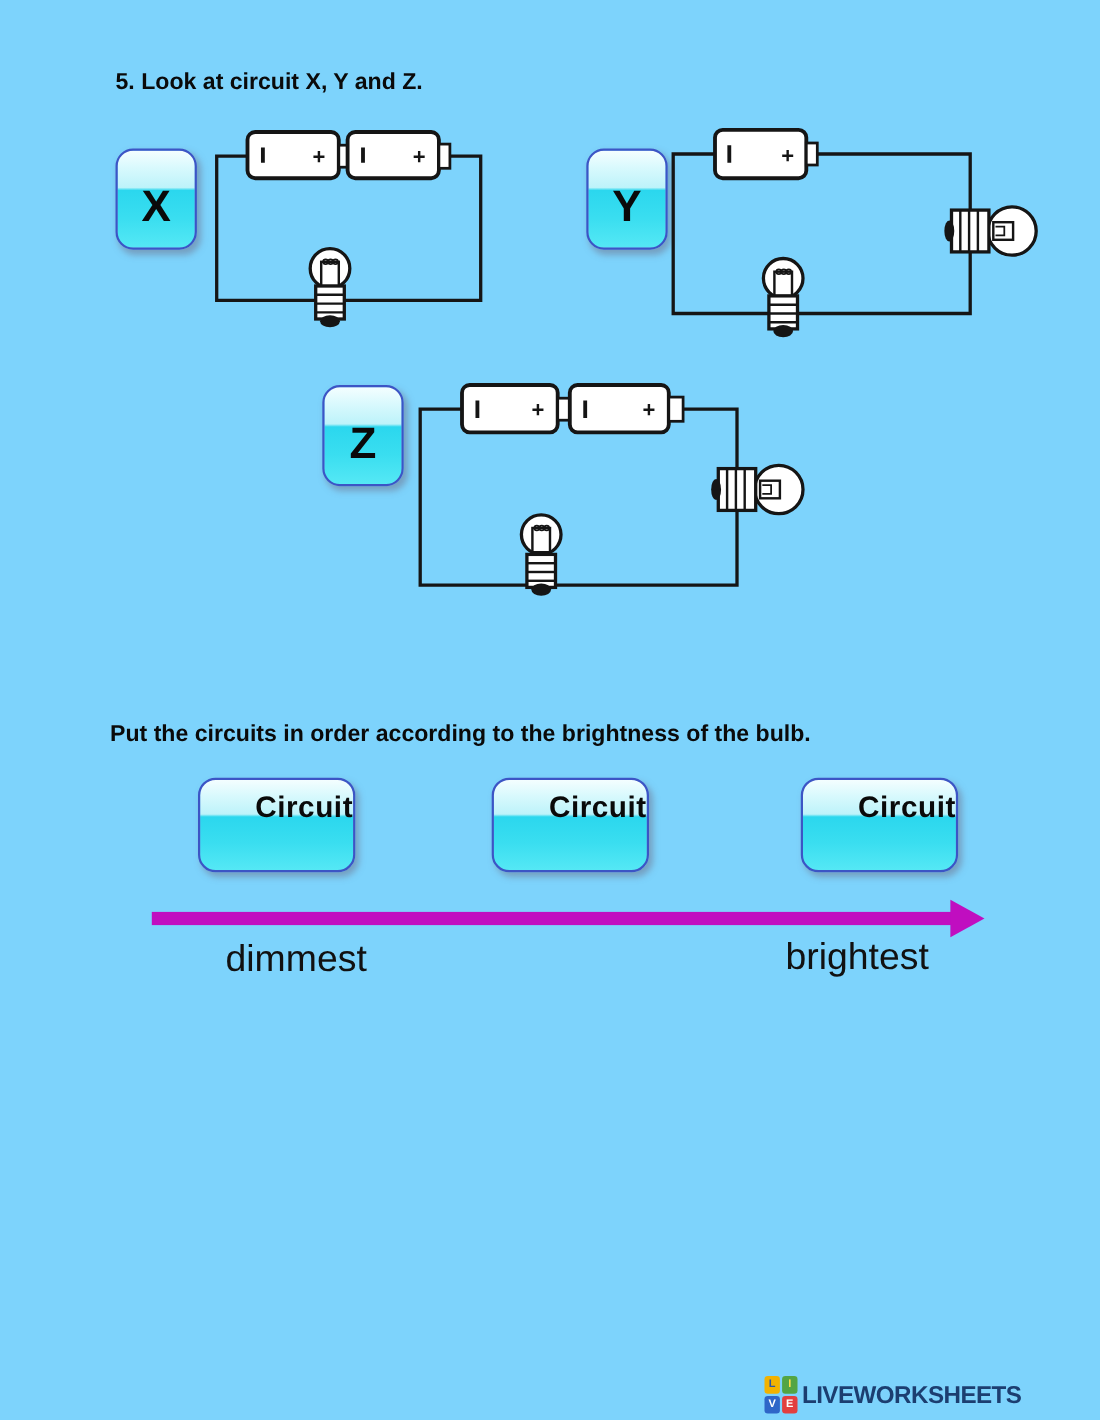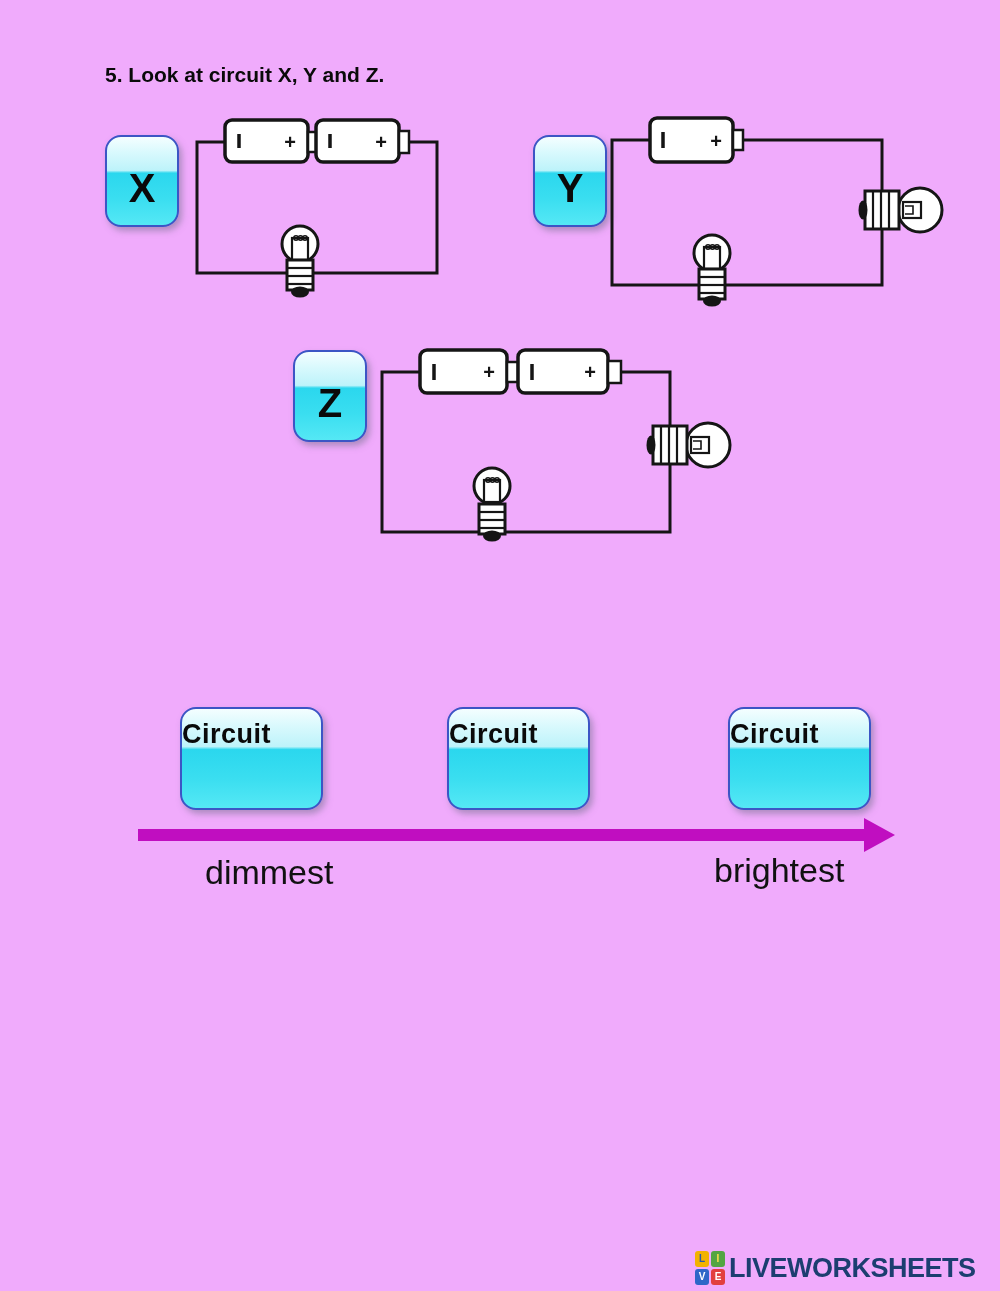--- a/index.html
+++ b/index.html
@@ -1,17 +1,17 @@
 <!DOCTYPE html>
 <html><head>
 <meta charset="utf-8">
 <style>
   html,body{margin:0;padding:0;background:#ffffff;}
   .sheet{
-    position:relative;width:1000px;height:1291px;background:#f0abfc;
+    position:relative;width:1000px;height:1291px;background:#7dd3fc;
     font-family:"Liberation Sans",sans-serif;overflow:hidden;color:#0a0a0a;
   }
   .heading{position:absolute;font-weight:bold;color:#0a0a0a;}
   #title{left:105px;top:63px;font-size:21px;}
   #question{left:100px;top:656px;font-size:21px;}
 
   
   .cyan{
     border:2px solid #3c55c5;box-sizing:border-box;
     background:linear-gradient(180deg,#f4feff 0%,#d8f9fd 18%,#bdf3fa 38%,#2bd7ee 41%,#3adef0 70%,#55e8f5 100%);
@@ -20,22 +20,22 @@
   .tag{
     position:absolute;width:74px;height:92px;border-radius:16px;
     display:flex;align-items:center;justify-content:center;
     padding-top:14px;font-size:40px;font-weight:900;color:#0a0a0a;
   }
   #tag-x{left:105px;top:135px;}
   #tag-y{left:533px;top:135px;}
   #tag-z{left:293px;top:350px;}
 
   .answer-box{
-    position:absolute;top:707px;width:143px;height:103px;border-radius:16px;
-    text-align:left;padding-top:10px;font-size:27px;font-weight:800;
+    position:absolute;top:707px;width:143px;height:86px;border-radius:16px;
+    text-align:right;padding-top:10px;font-size:27px;font-weight:800;
     letter-spacing:0.5px;color:#0a0a0a;
   }
   #box1{left:180px;}
   #box2{left:447px;}
   #box3{left:728px;}
 
   
   .arrow-body{position:absolute;left:138px;top:829px;width:728px;height:12px;background:#c00ec0;}
   .arrow-head{
     position:absolute;left:864px;top:818px;width:0;height:0;
@@ -55,21 +55,21 @@
   .logo{position:absolute;left:695px;top:1251px;display:flex;align-items:center;gap:4px;}
   .logo-grid{display:grid;grid-template-columns:14px 14px;grid-template-rows:16px 16px;gap:2px;}
   .logo-tile{
     border-radius:3px;display:flex;align-items:center;justify-content:center;
     font-size:10px;font-weight:bold;color:#ffffff;line-height:1;
   }
   .t1{background:#f2b200;color:#2b57a8;}
   .t2{background:#53a543;color:#ffe04a;}
   .t3{background:#2e66c8;}
   .t4{background:#e23f3f;}
-  .logo-text{font-size:27px;font-weight:800;color:#1c3e70;letter-spacing:-0.5px;}
+  .logo-text{font-size:22px;font-weight:800;color:#1c3e70;letter-spacing:-0.5px;}
 </style>
 </head>
 <body>
 
 <div class="sheet">
 
   <div id="title" class="heading">5. Look at circuit X, Y and Z.</div>
 
   <div id="tag-x" class="cyan tag">X</div>
   <svg id="svg-x" class="circuit" width="265" height="200" viewBox="0 0 265 200">
@@ -167,20 +167,21 @@
       <circle cx="117.5" cy="142" r="2.2" fill="none" stroke-width="1.6"></circle>
       <circle cx="122" cy="142" r="2.2" fill="none" stroke-width="1.6"></circle>
       <rect x="104" y="166" width="26" height="30" fill="#ffffff" stroke-width="3"></rect>
       <line x1="104" y1="174" x2="130" y2="174" stroke-width="2.2"></line>
       <line x1="104" y1="182" x2="130" y2="182" stroke-width="2.2"></line>
       <line x1="104" y1="190" x2="130" y2="190" stroke-width="2.2"></line>
       <ellipse cx="117" cy="198" rx="9" ry="5.5" fill="#151515" stroke="none"></ellipse>
     </g>
   </svg>
 
+  <div id="question" class="heading">Put the circuits in order according to the brightness of the bulb.</div>
 
   <div id="box1" class="cyan answer-box">Circuit</div>
   <div id="box2" class="cyan answer-box">Circuit</div>
   <div id="box3" class="cyan answer-box">Circuit</div>
 
   <div class="arrow-body"></div>
   <div class="arrow-head"></div>
   <div id="dimmest" class="scale-label">dimmest</div>
   <div id="brightest" class="scale-label">brightest</div>
 

